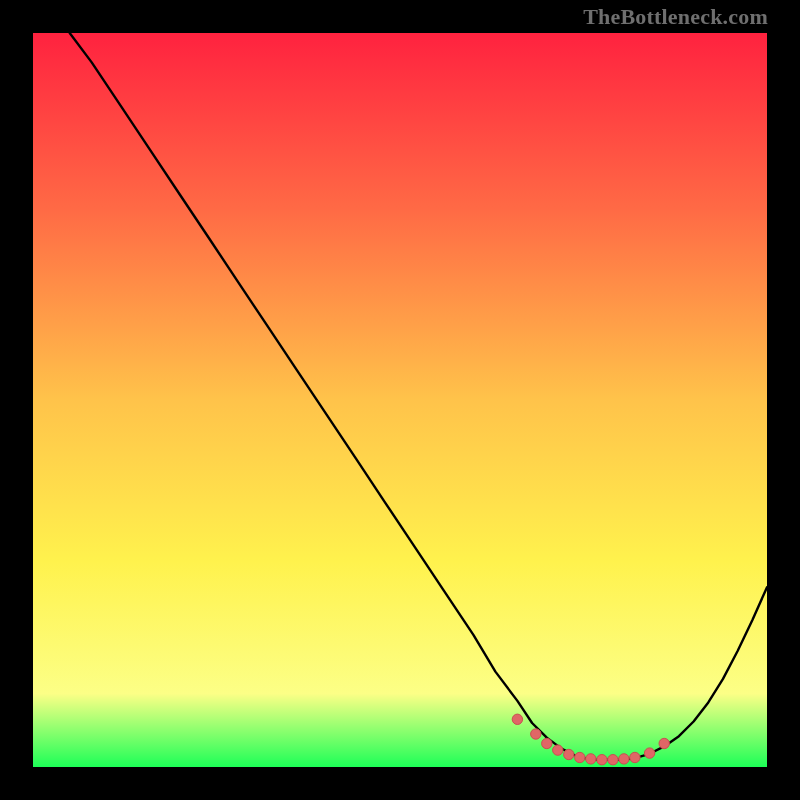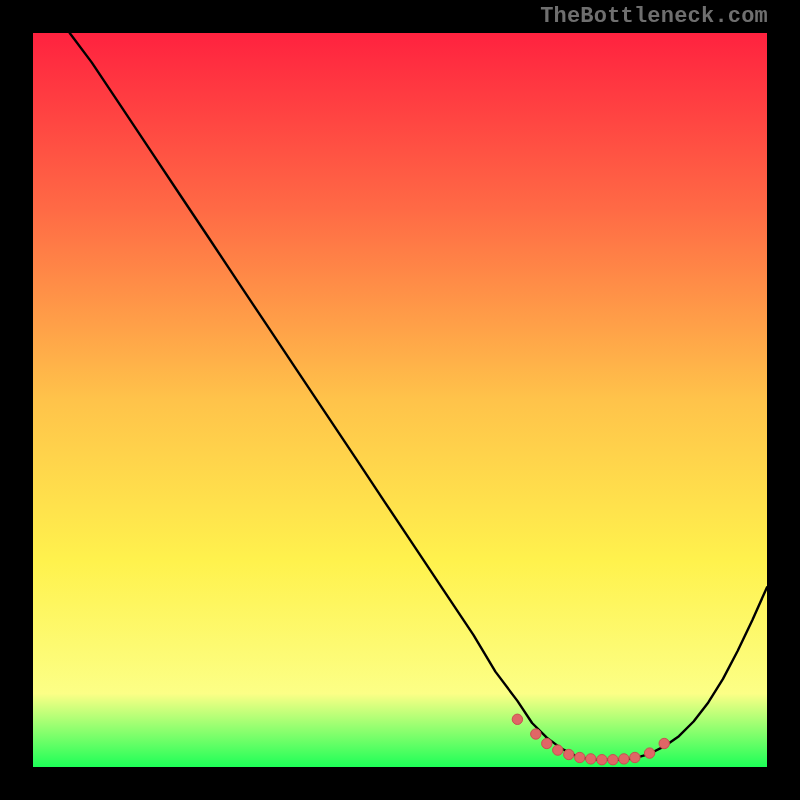--- a/index.html
+++ b/index.html
@@ -23,21 +23,21 @@
     left: 33px;
     top: 33px;
     width: 734px;
     height: 734px;
     overflow: hidden;
   }
   .watermark {
     position: absolute;
     top: 4px;
     right: 32px;
-    font-family: Liberation Mono, monospace;
+    font-family: Liberation Serif, serif;
     font-size: 22px;
     font-weight: 600;
     color: #6f6f6f;
     letter-spacing: 0.2px;
   }
   svg { display: block; }
 </style>
 </head>
 <body>
 

